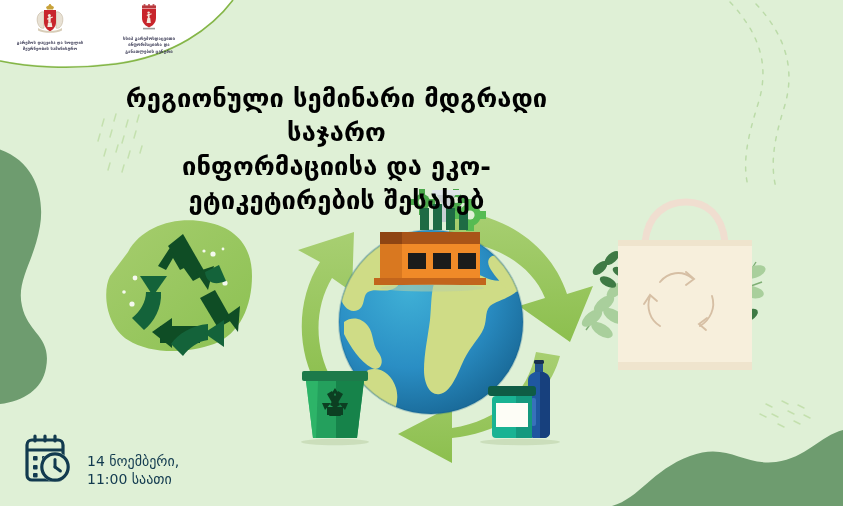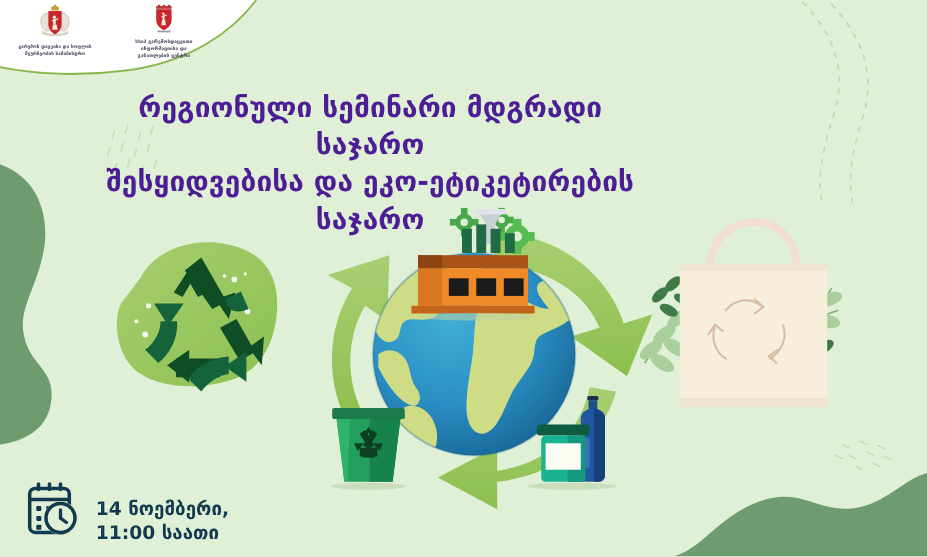--- a/index.html
+++ b/index.html
@@ -28,34 +28,34 @@
     font-size:4.1px;line-height:1.42;color:#3a3a55;text-align:center;
     letter-spacing:.1px;margin-top:2px;font-weight:700;
     width:100%;
   }
   .logo-cen .logo-cap{font-size:4.3px;line-height:1.5;}
 
   
   .title{
     position:absolute;left:0;top:82px;width:673px;
     text-align:center;
-    color:#4c1d95;
+    color:#000000;
     font-size:25.5px;line-height:1.33;font-weight:700;
     letter-spacing:.1px;
     padding:0 90px;box-sizing:border-box;
   }
   .title .l2{display:block;}
 
   
   .datebox{
     position:absolute;left:24px;top:428px;
     display:flex;align-items:center;gap:11px;
   }
   .date-text{
-    color:#123a4f;font-size:17px;line-height:1.3;font-weight:700;
+    color:#123a4f;font-size:14px;line-height:1.3;font-weight:400;
     white-space:nowrap;
     margin-top:24px;
   }
   .date-text span{display:block;}
 </style>
 </head>
 <body>
 
 <div id="poster">
 
@@ -423,21 +423,21 @@
       <div class="logo-cap">
         <div>სსიპ გარემოსდაცვითი</div>
         <div>ინფორმაციისა და</div>
         <div>განათლების ცენტრი</div>
       </div>
     </div>
   </div>
 
   <div class="title">
     <span class="l1">რეგიონული სემინარი მდგრადი საჯარო</span>
-    <span class="l2">შესყიდვებისა და ეკო-ეტიკეტირების საჯარო</span>
+    <span class="l2">ინფორმაციისა და ეკო-ეტიკეტირების შესახებ</span>
   </div>
 
   <div class="datebox">
     <svg width="52" height="50" viewBox="0 0 52 50" xmlns="http://www.w3.org/2000/svg">
       <g fill="none" stroke="#123a4f" stroke-width="3.2" stroke-linecap="round">
         <path d="M11 3 L11 8"></path>
           <path d="M21 3 L21 8"></path>
           <path d="M31 3 L31 8"></path>
       </g>
       <rect x="3" y="7" width="36" height="40" rx="5" fill="none" stroke="#123a4f" stroke-width="3.2"></rect>

